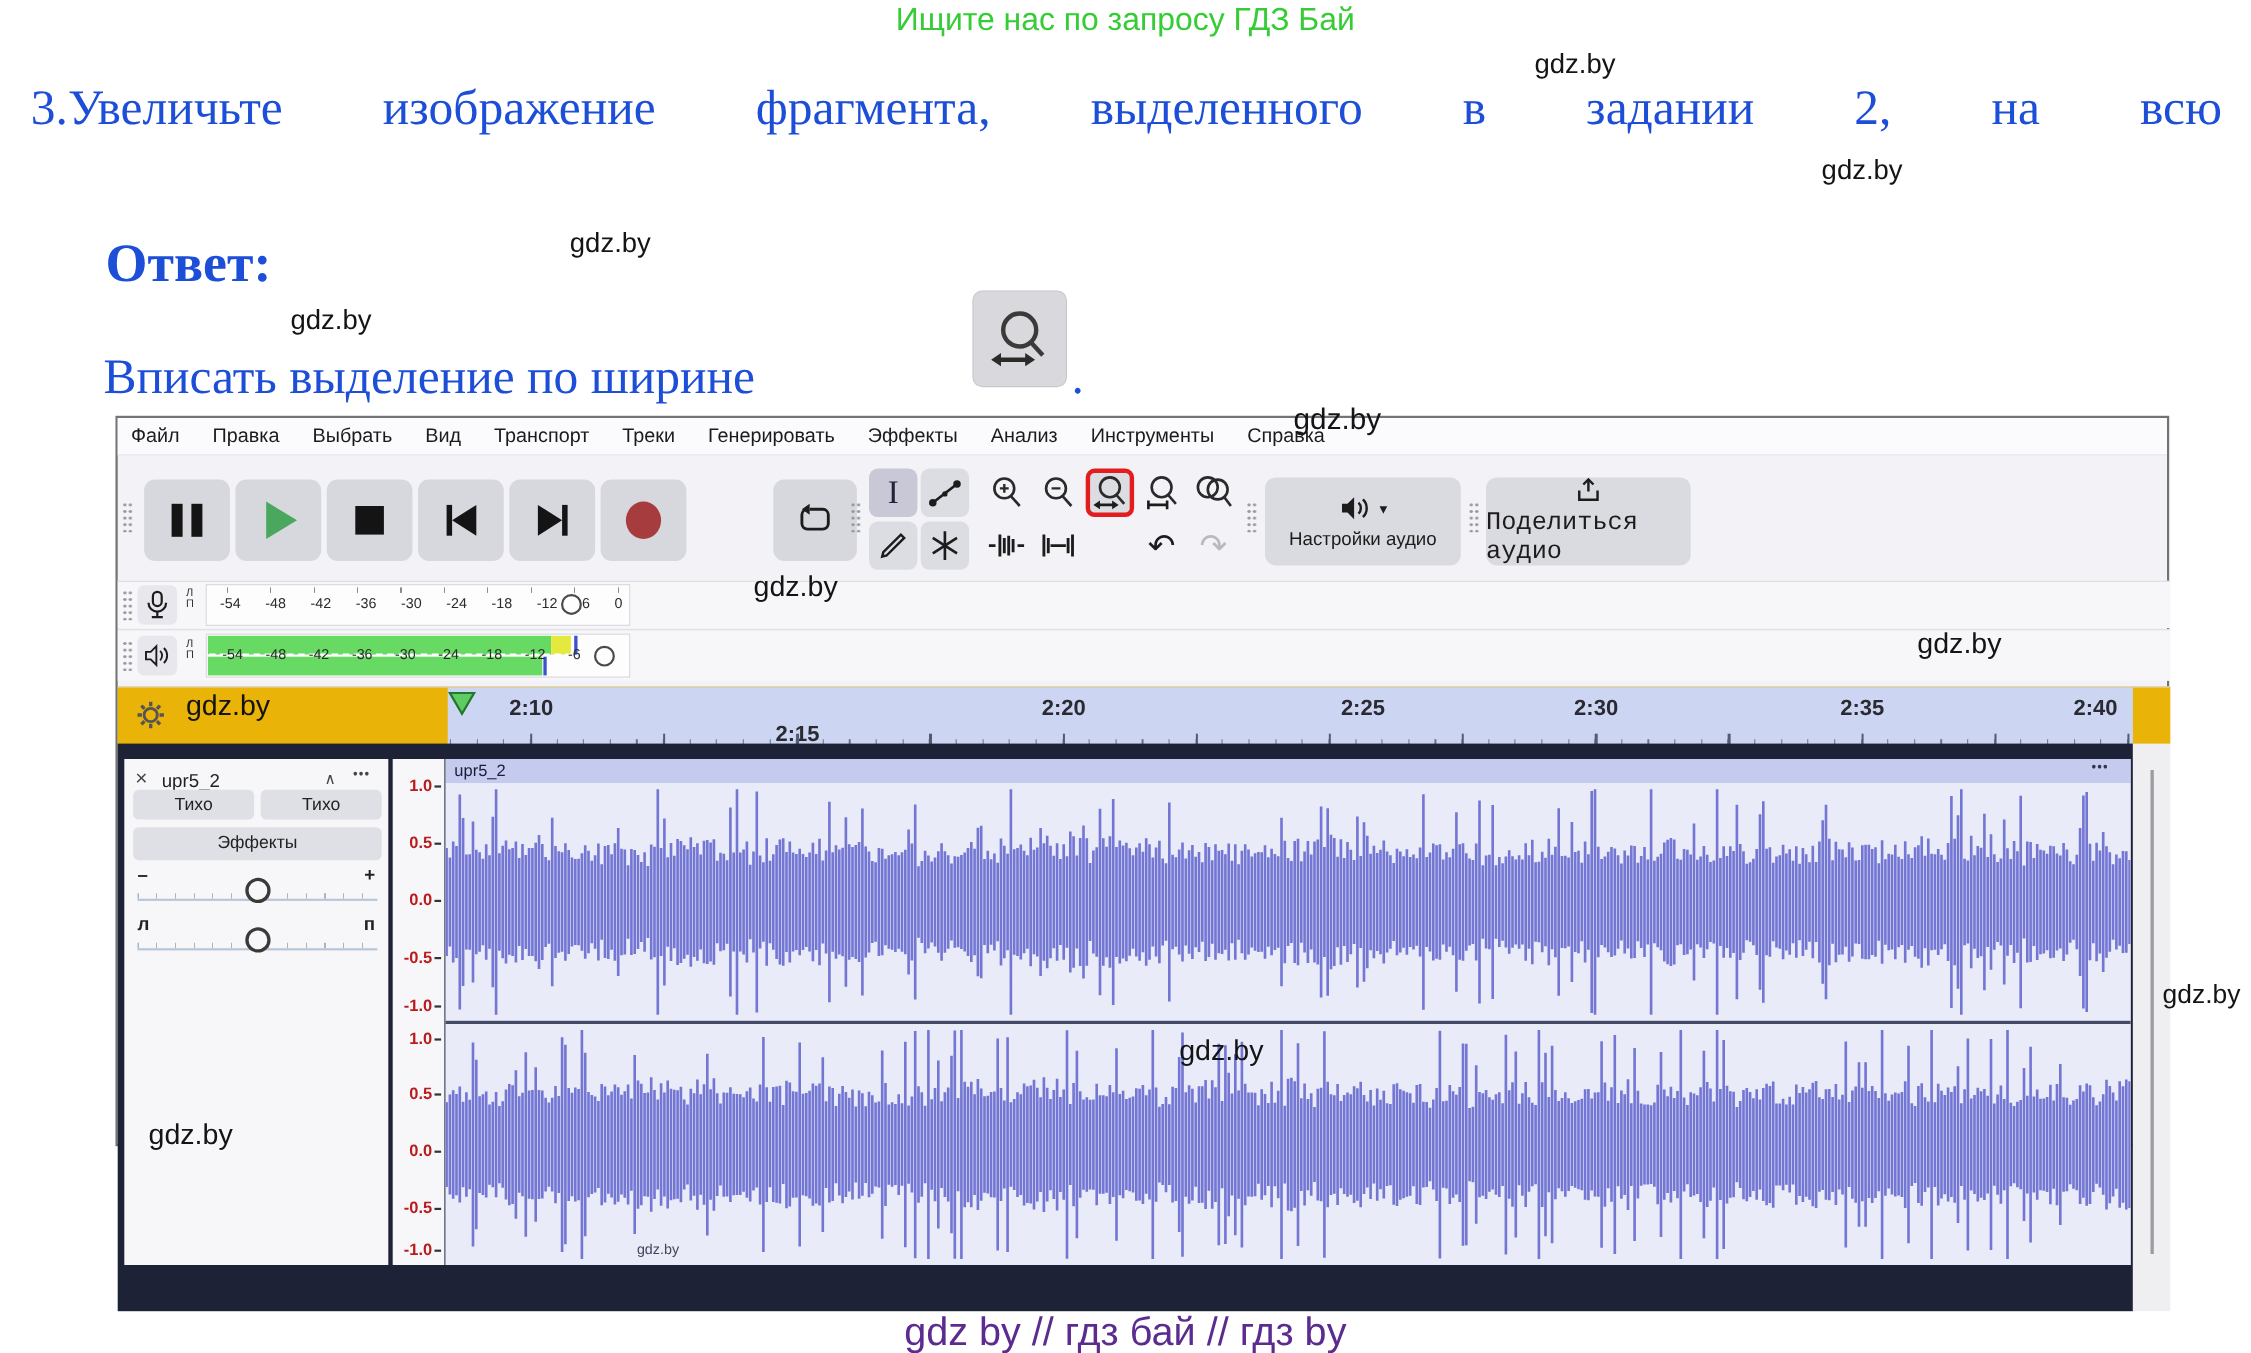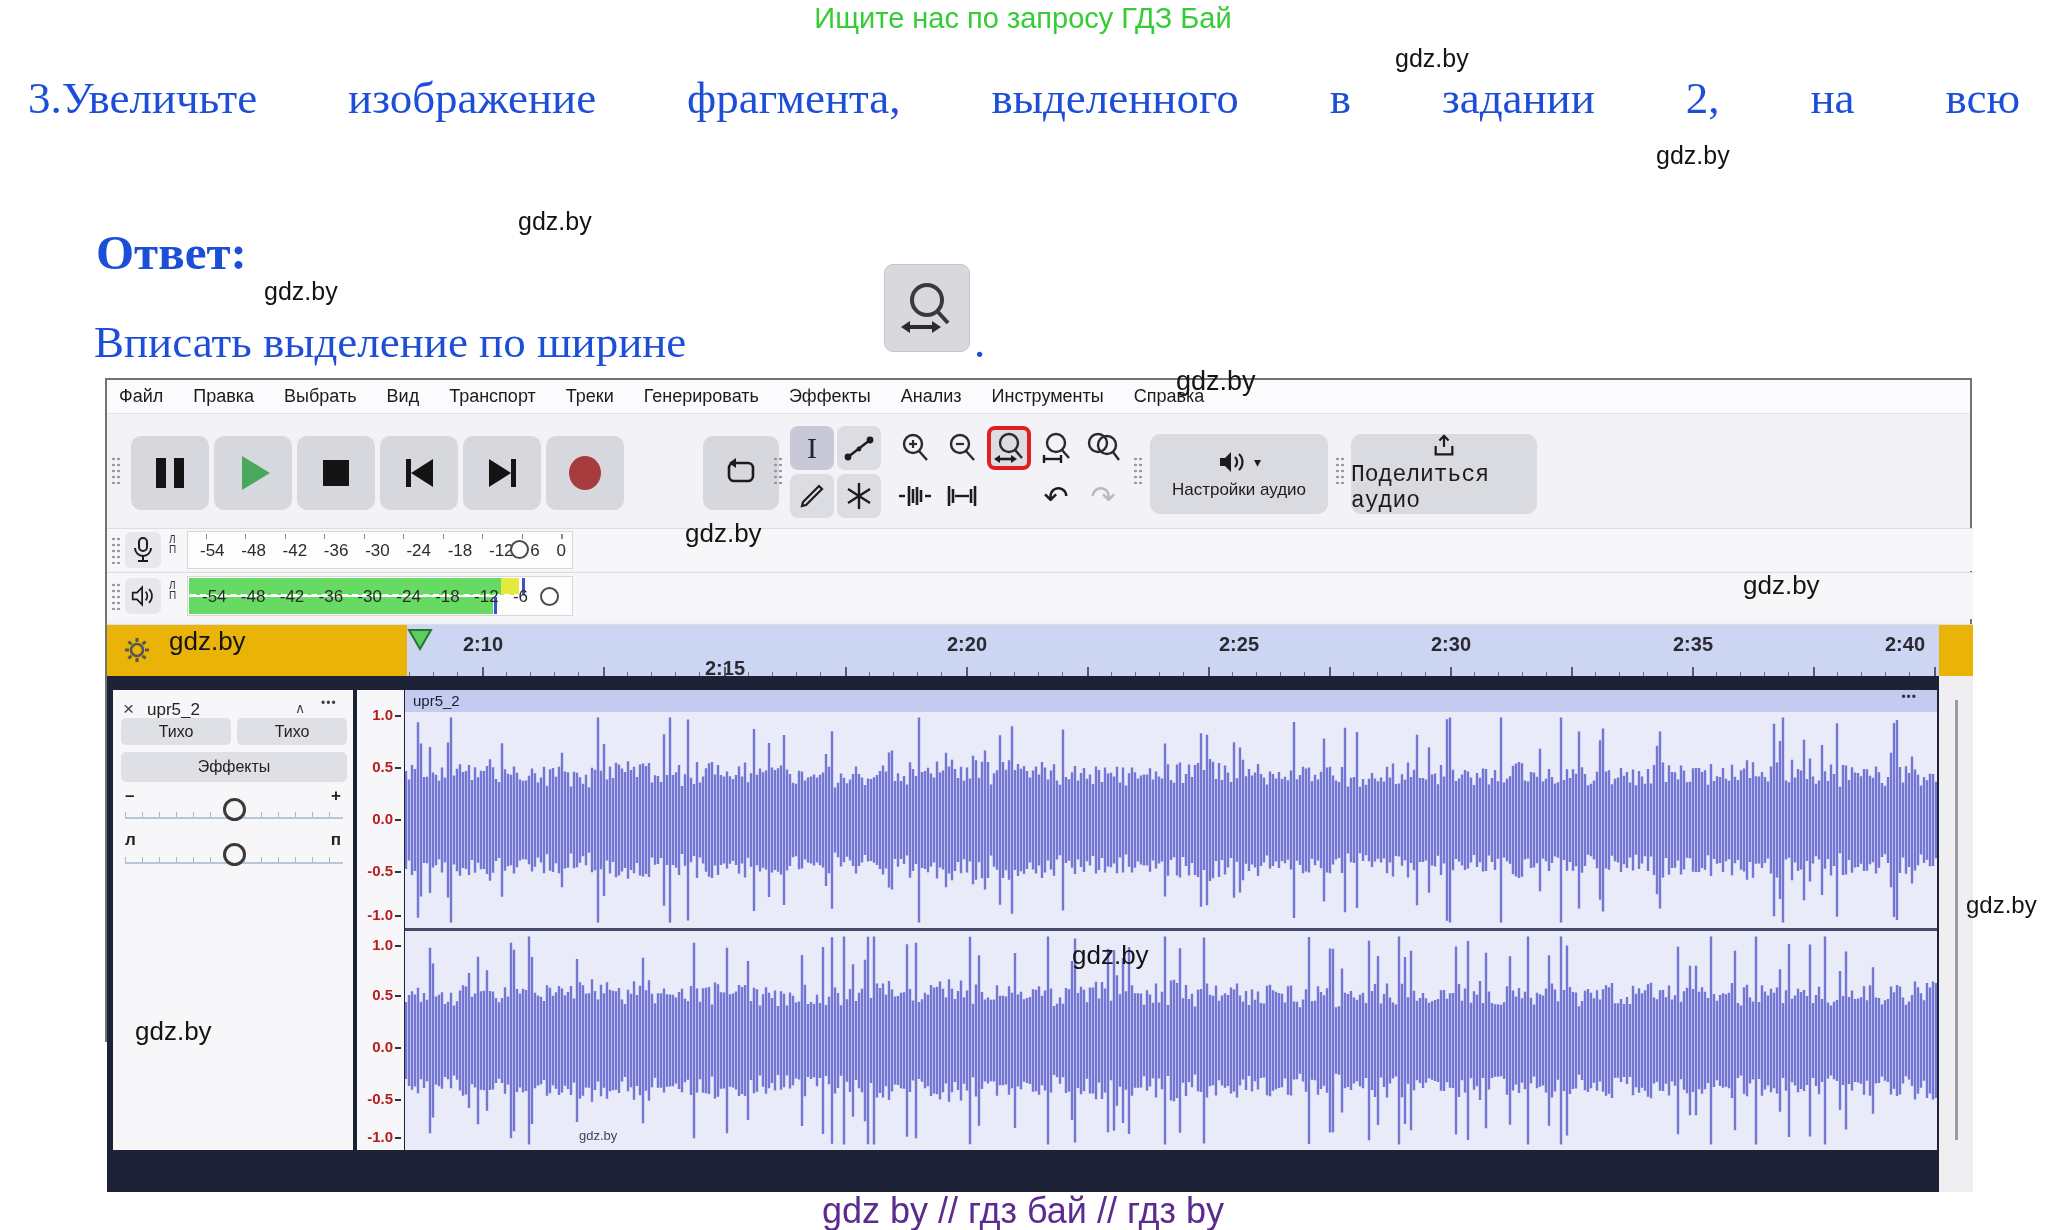--- a/index.html
+++ b/index.html
@@ -17,21 +17,21 @@
   .menubar span{white-space:nowrap;cursor:default;}
   .tbtn{position:absolute;background:#d7d7de;border-radius:10px;display:flex;
         align-items:center;justify-content:center;}
   .sbtn{position:absolute;width:44px;height:44px;background:#dcdce3;border-radius:8px;
         display:flex;align-items:center;justify-content:center;box-sizing:border-box;}
   .grip{position:absolute;width:10px;height:28px;
         background-image:radial-gradient(circle,#9a9aa4 1.3px,transparent 1.6px);
         background-size:5px 6px;}
   .meterrow{position:absolute;left:0;width:1866px;background:#f7f6f9;border-top:1px solid #dddde1;}
   .mlabel{font-size:10px;line-height:10px;color:#333;}
-  .scalelabels{position:absolute;display:flex;justify-content:space-between;font-size:17px;color:#2c2c2c;}
+  .scalelabels{position:absolute;display:flex;justify-content:space-between;font-size:13px;color:#2c2c2c;}
   .tickrow{position:absolute;height:5px;
            background-image:repeating-linear-gradient(90deg,#8a8a90 0 1px,transparent 1px 39.5px);}
   .metercircle{position:absolute;width:19px;height:19px;border:2px solid #4a4a4a;border-radius:50%;
                box-sizing:border-box;background:transparent;}
   .timeline-blue{position:absolute;background:#ccd5f1;border-bottom:1px solid #8d97bd;overflow:hidden;}
   .tl-label{position:absolute;top:8px;transform:translateX(-50%);font-size:20px;color:#2a2a33;font-weight:bold;}
   .tl-ticks{position:absolute;left:0;right:0;bottom:0;height:12px;
     background-image:repeating-linear-gradient(90deg,#555a6e 0 2px,transparent 2px 121px),
                      repeating-linear-gradient(90deg,#6b7088 0 1px,transparent 1px 24.2px);
     background-position:75px bottom,2px bottom;background-size:100% 10px,100% 5px;background-repeat:repeat-x;}
@@ -62,21 +62,21 @@
 
   <div class="abs" style="left:0;top:2px;width:2046px;text-align:center;font-size:29px;color:#35cc35;">Ищите нас по запросу ГДЗ Бай</div>
 
   <div class="wm" style="left:1395px;top:44px;">gdz.by</div>
   <div class="wm" style="left:1656px;top:141px;">gdz.by</div>
   <div class="wm" style="left:518px;top:207px;">gdz.by</div>
   <div class="wm" style="left:264px;top:277px;">gdz.by</div>
   <div class="wm" style="left:1176px;top:366px;font-size:27px;">gdz.by</div>
 
   <div class="abs serif" style="left:28px;top:72px;width:1992px;font-size:45px;text-align:justify;text-align-last:justify;">3.Увеличьте изображение фрагмента, выделенного в задании 2, на всю</div>
-  <div class="abs serif" style="left:96px;top:224px;font-size:49px;font-weight:bold;font-family:Liberation Serif, serif;">Ответ:</div>
+  <div class="abs serif" style="left:96px;top:210px;font-size:49px;font-weight:bold;font-family:Liberation Serif, serif;">Ответ:</div>
 
   <div class="abs serif" style="left:94px;top:316px;font-size:45px;">Вписать выделение по ширине</div>
   <div class="abs" style="left:884px;top:264px;width:84px;height:86px;background:#d8d8dd;border-radius:9px;
        display:flex;align-items:center;justify-content:center;border:1px solid #c6c6cc;">
     <svg width="60" height="62" viewBox="0 0 60 62">
       <circle cx="30" cy="23" r="15" fill="none" stroke="#3a3a3a" stroke-width="4"></circle>
       <line x1="41" y1="35" x2="51" y2="46" stroke="#3a3a3a" stroke-width="4"></line>
       <line x1="10" y1="50" x2="38" y2="50" stroke="#2b2b2b" stroke-width="4"></line>
       <polygon points="4,50 13,44 13,56" fill="#2b2b2b"></polygon>
       <polygon points="44,50 35,44 35,56" fill="#2b2b2b"></polygon>

